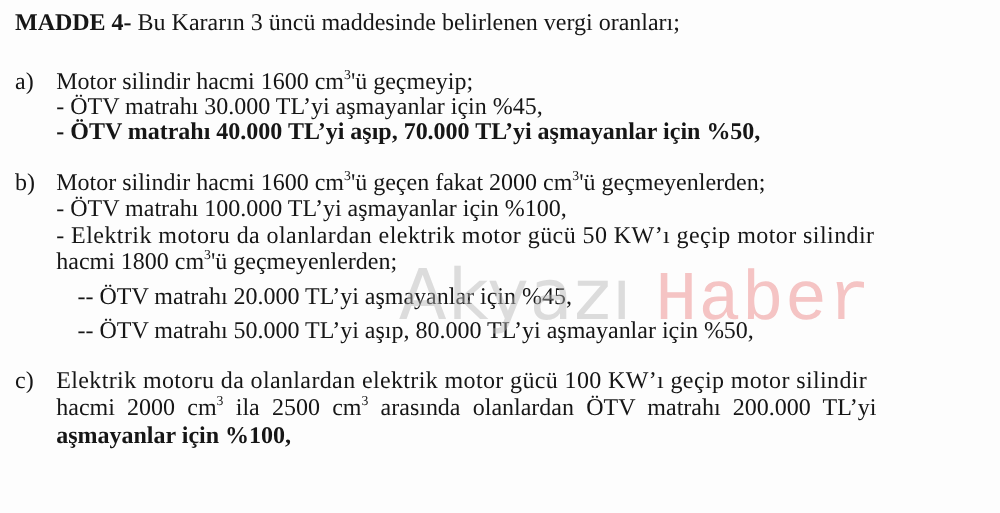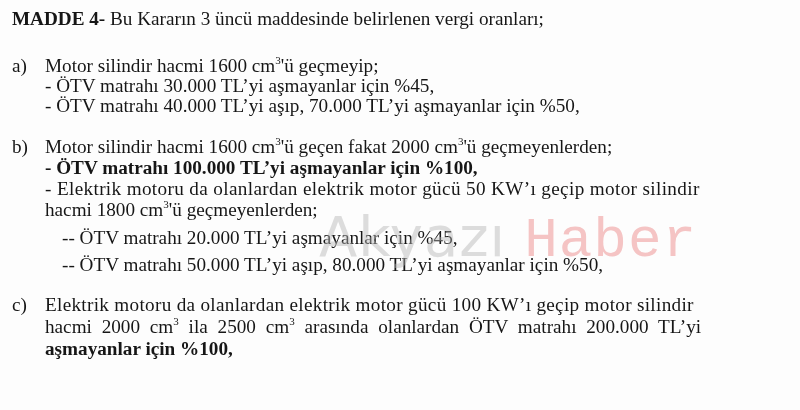--- a/index.html
+++ b/index.html
@@ -38,29 +38,29 @@
   <div class="line" style="left:12px; top:8px;">
     <span class="bold">MADDE 4-</span><span> Bu Kararın 3 üncü maddesinde belirlenen vergi oranları;</span>
   </div>
 
   <div>
     <div class="line marker" style="top:55px;">a)</div>
     <div class="line" style="left:45px; top:55px;">
       <span>Motor silindir hacmi 1600 cm</span><sup>3</sup><span>'ü geçmeyip;</span>
     </div>
     <div class="line" style="left:45px; top:75px;">- ÖTV matrahı 30.000 TL’yi aşmayanlar için %45,</div>
-    <div class="line" style="left:45px; top:95px;">- ÖTV matrahı 40.000 TL’yi aşıp, 70.000 TL’yi aşmayanlar için %50,</div>
+    <div class="line" style="left:45px; top:95px;font-weight:bold;">- ÖTV matrahı 40.000 TL’yi aşıp, 70.000 TL’yi aşmayanlar için %50,</div>
   </div>
 
   <div>
     <div class="line marker" style="top:136px;">b)</div>
     <div class="line" style="left:45px; top:136px;">
       <span>Motor silindir hacmi 1600 cm</span><sup>3</sup><span>'ü geçen fakat 2000 cm</span><sup>3</sup><span>'ü geçmeyenlerden;</span>
     </div>
-    <div class="line" style="left:45px; top:157px;font-weight:bold;">- ÖTV matrahı 100.000 TL’yi aşmayanlar için %100,</div>
+    <div class="line" style="left:45px; top:157px;">- ÖTV matrahı 100.000 TL’yi aşmayanlar için %100,</div>
     <div class="line" style="left:45px; top:178px; letter-spacing:0.35px;">- Elektrik motoru da olanlardan elektrik motor gücü 50 KW’ı geçip motor silindir</div>
     <div class="line" style="left:45px; top:199px;">
       <span>hacmi 1800 cm</span><sup>3</sup><span>'ü geçmeyenlerden;</span>
     </div>
     <div class="line" style="left:62px; top:227px;">-- ÖTV matrahı 20.000 TL’yi aşmayanlar için %45,</div>
     <div class="line" style="left:62px; top:254px;">-- ÖTV matrahı 50.000 TL’yi aşıp, 80.000 TL’yi aşmayanlar için %50,</div>
   </div>
 
   <div class="watermark">
     <span class="wm-a">Akyazı</span><span class="wm-h">Haber</span>

